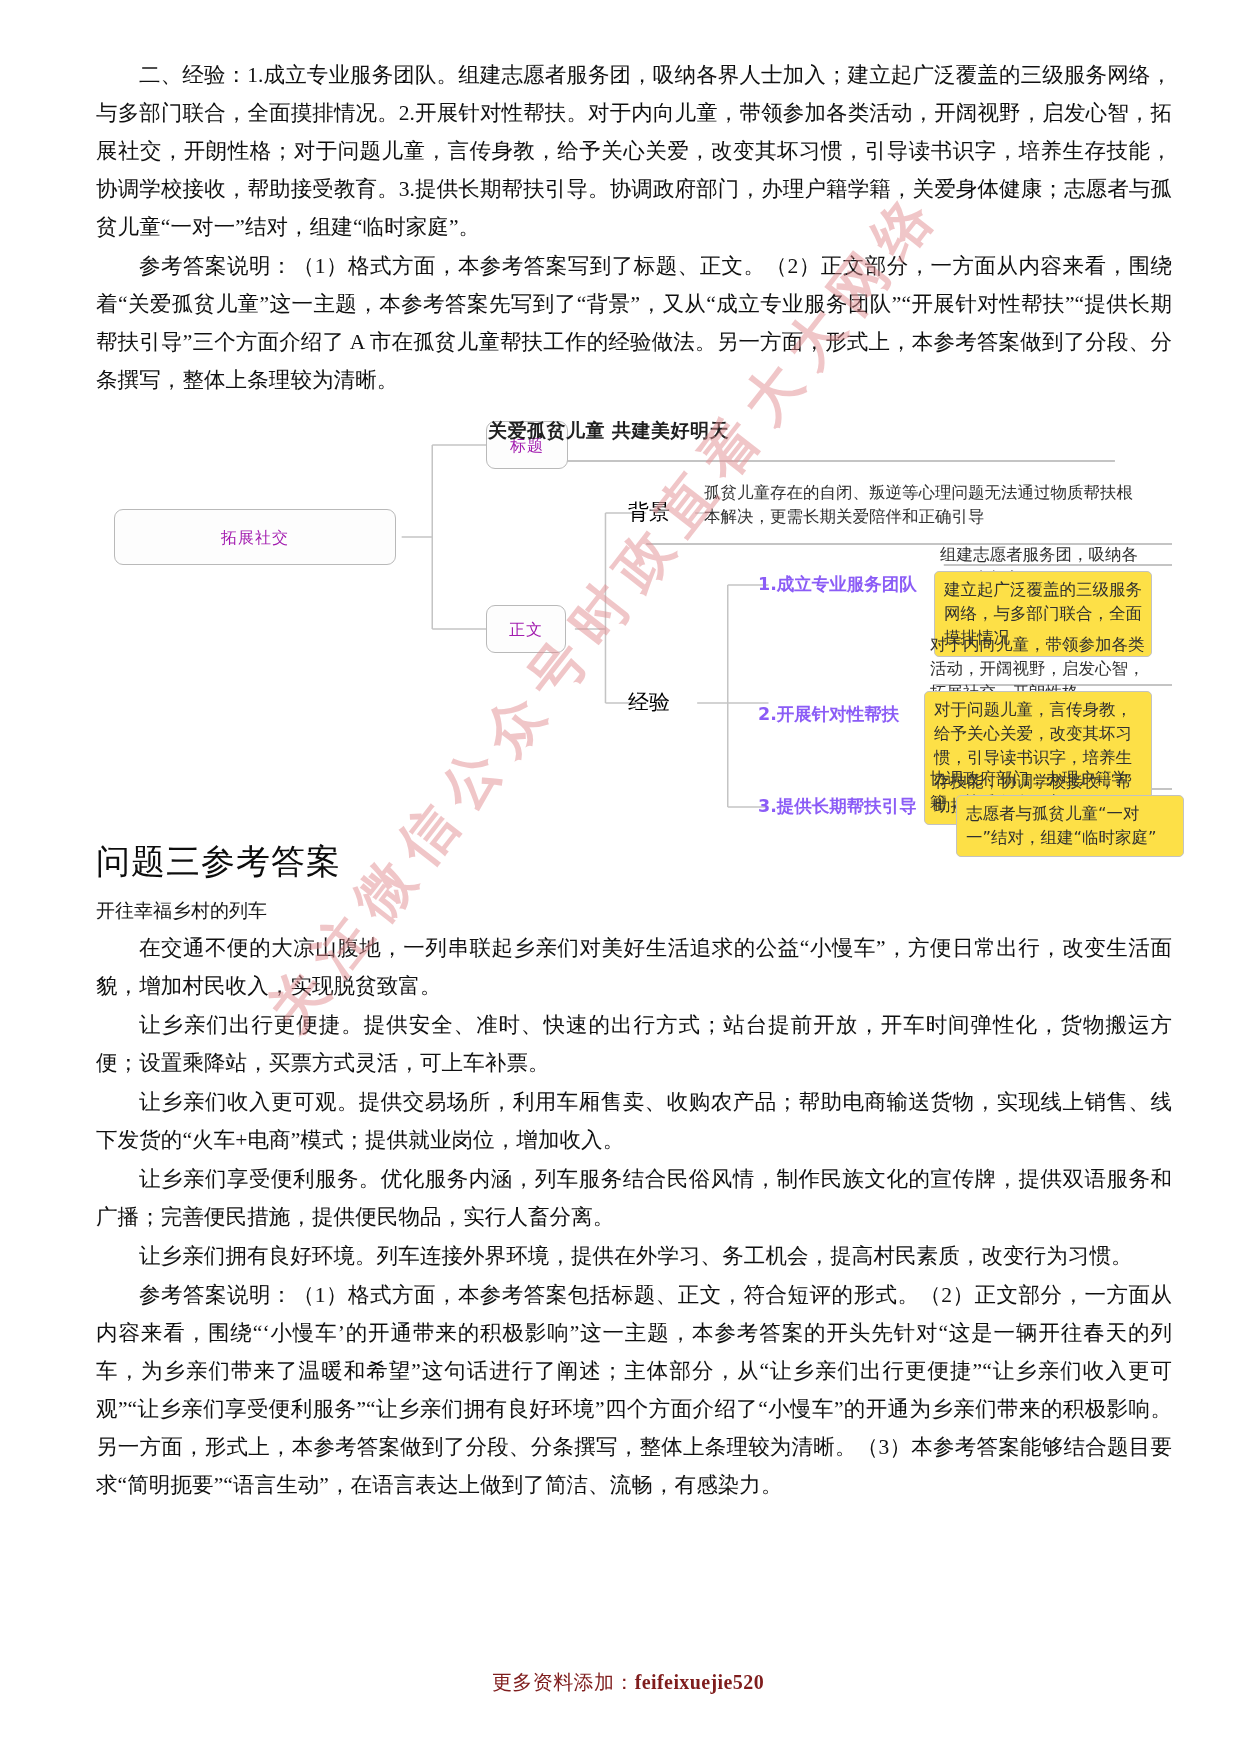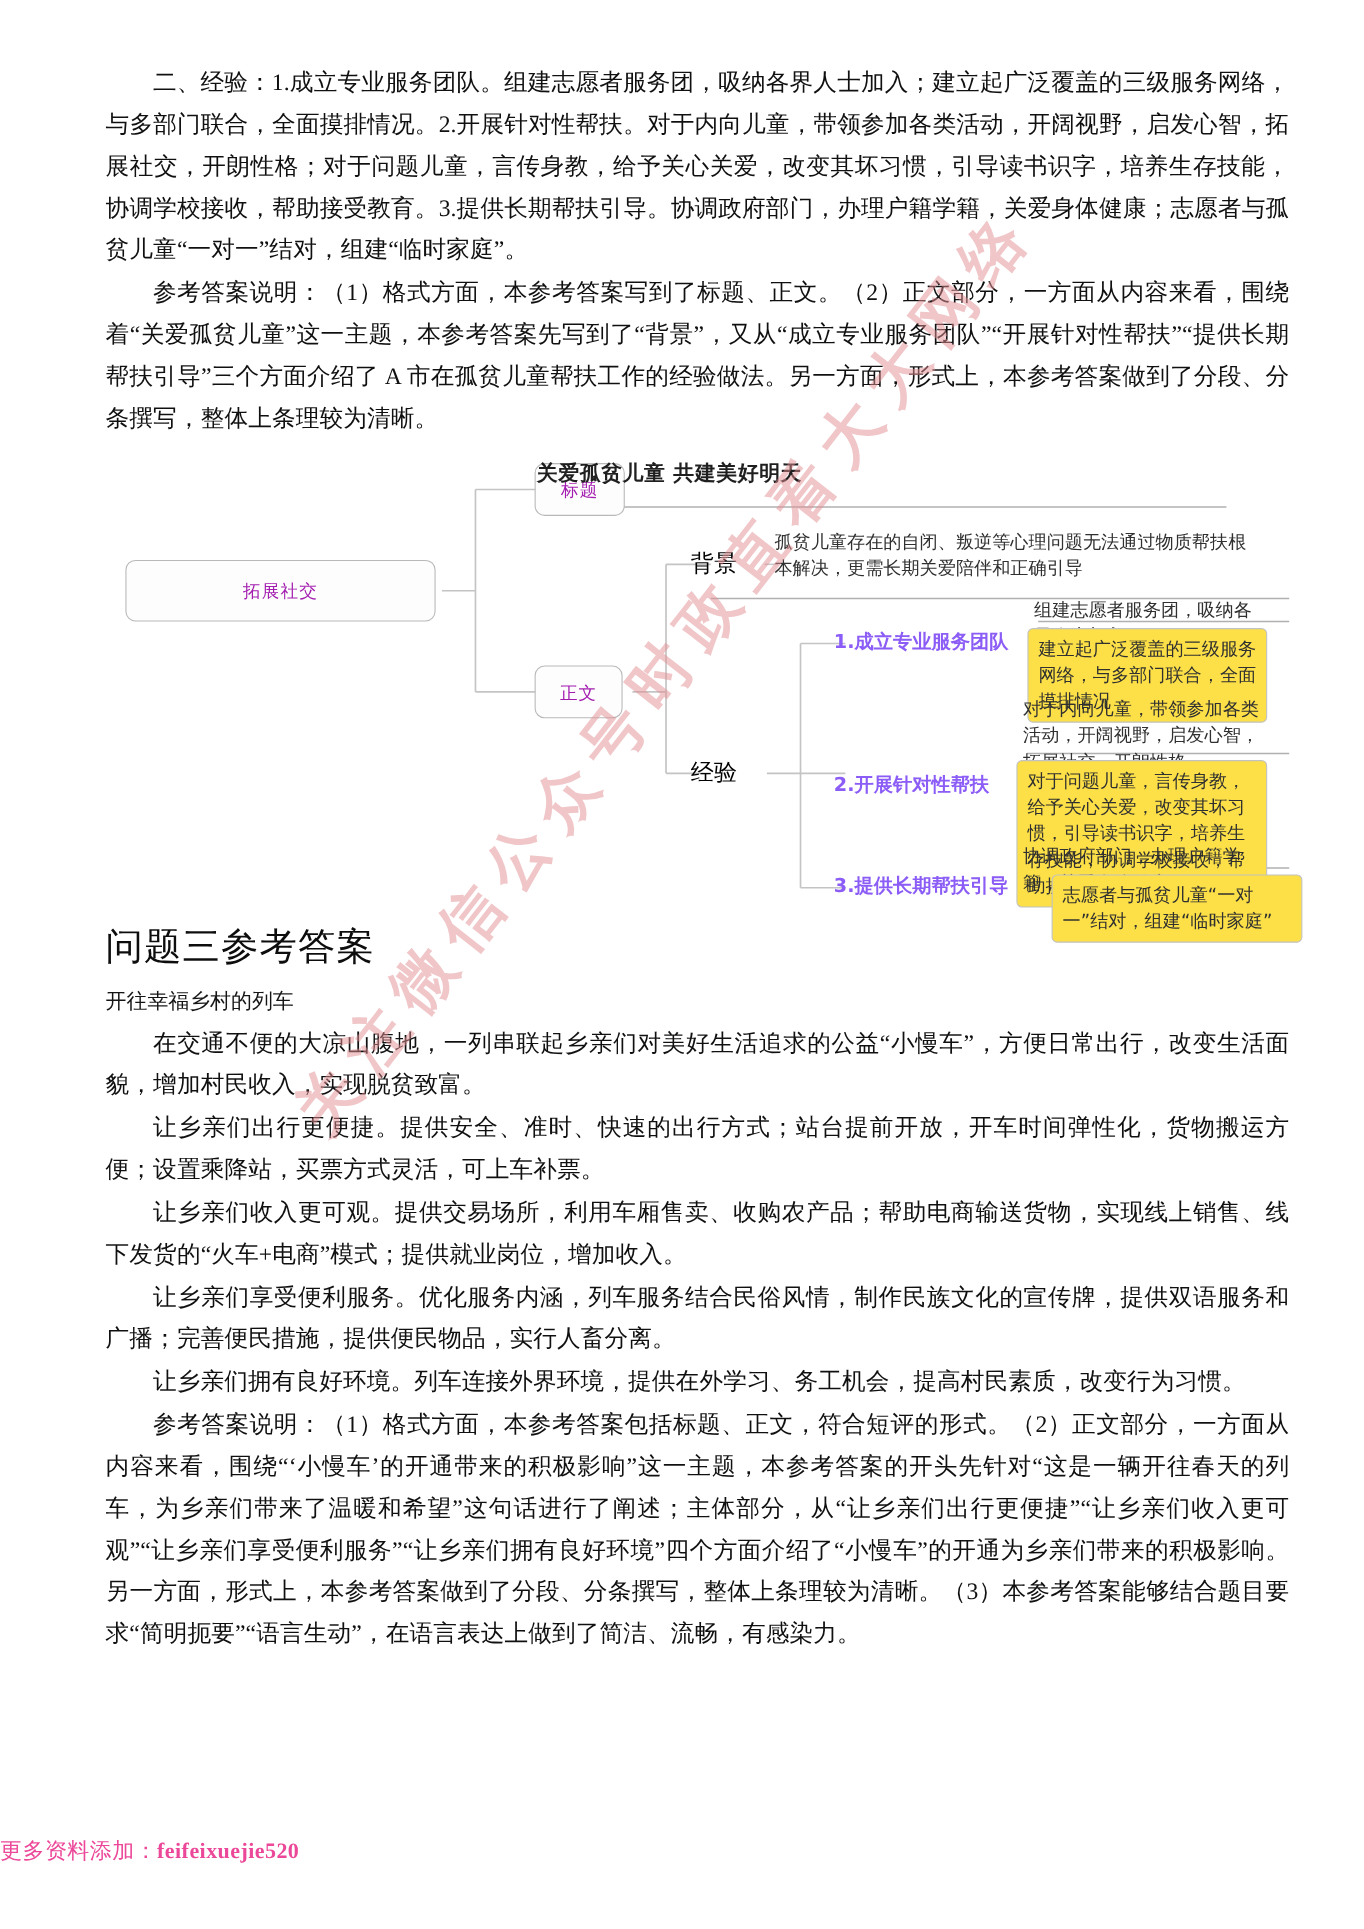--- a/index.html
+++ b/index.html
@@ -138,25 +138,26 @@
   .wm-a {
     left: 252px;
     top: 1000px;
     transform: rotate(-52deg);
     letter-spacing: 14px;
   }
 
   
   .footer {
     position: absolute;
-    left: 0;
+    left: 16px;
     right: 0;
     bottom: 58px;
+    text-align: center;
     font-size: 20px;
-    color: #ec4899;
+    color: #7f1d1d;
     font-family: "Liberation Serif", serif;
     letter-spacing: 0.4px;
   }
   .footer b {
     font-family: "Liberation Serif", serif;
     font-weight: 700;
   }
 </style>
 </head>
 <body>

